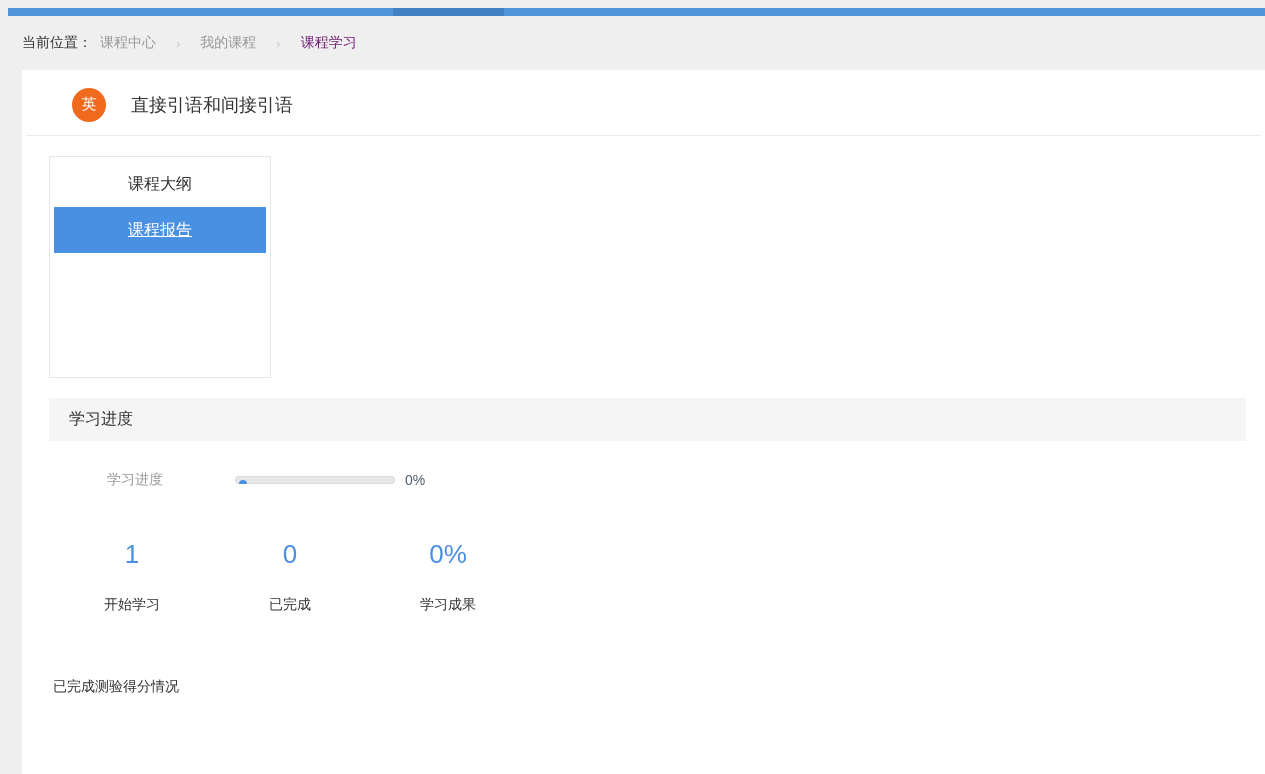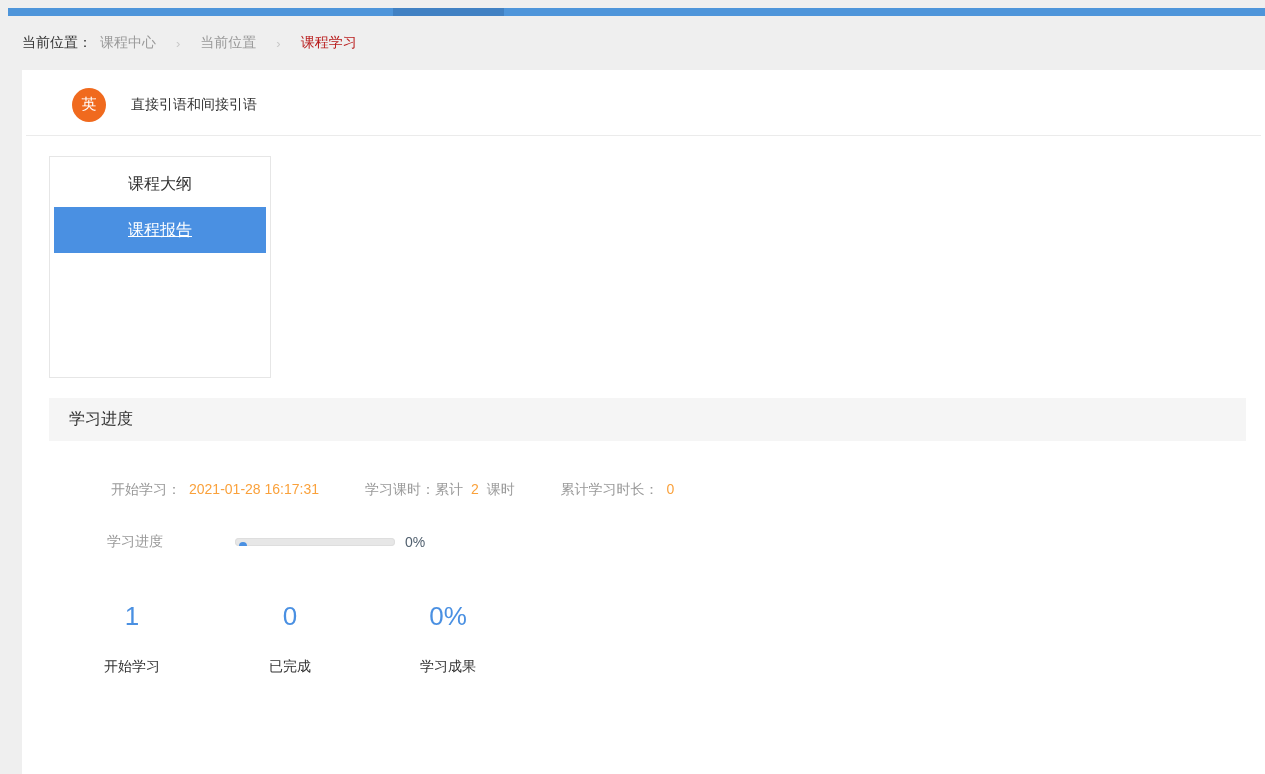--- a/index.html
+++ b/index.html
@@ -14,34 +14,34 @@
   .topbar { position:relative; height:8px; background:#4e95da; }
   .topbar-active { position:absolute; left:385px; top:0; width:111px; height:8px; background:#4181c3; }
   
   .breadcrumb-bar {
     height:54px; display:flex; align-items:center; padding-left:10px;
     font-size:14px;
   }
   .breadcrumb-label { color:#333; }
   .breadcrumb-link { color:#999; cursor:pointer; }
   .breadcrumb-sep { color:#c8c8c8; margin:0 12px; font-size:13px; }
-  .breadcrumb-current { color:#b91c1c; }
+  .breadcrumb-current { color:#701a75; }
   
   .page { margin-left:14px; background:#fff; height:712px; }
   
   .course-header {
     height:62px; display:flex; align-items:center; padding-left:46px;
     border-bottom:1px solid #ebebeb;
   }
   .course-badge {
     width:34px; height:34px; border-radius:50%; background:#f06a1e;
     color:#fff; font-size:15px; display:flex; align-items:center; justify-content:center;
     flex:0 0 34px;
   }
-  .course-title { margin-left:21px; font-size:14px; color:#333; }
+  .course-title { margin-left:21px; font-size:18px; color:#333; }
   
   .content-row { display:flex; height:649px;flex-direction:column; }
   .sidebar {
     margin:16px 0 0 19px; width:222px; height:633px;
     border:1px solid #e6e6e6; background:#fff; flex:0 0 222px;
   }
   .side-item {
     height:46px; display:flex; align-items:center; justify-content:center;
     font-size:16px; color:#333; cursor:pointer;
   }
@@ -82,21 +82,21 @@
 <body>
 
 <div class="topbar">
   <div class="topbar-active"></div>
 </div>
 
 <div class="breadcrumb-bar">
   <span class="breadcrumb-label">当前位置：</span>
   <span class="breadcrumb-link">课程中心</span>
   <span class="breadcrumb-sep">›</span>
-  <span class="breadcrumb-link">当前位置</span>
+  <span class="breadcrumb-link">我的课程</span>
   <span class="breadcrumb-sep">›</span>
   <span class="breadcrumb-current">课程学习</span>
 </div>
 
 <div class="page">
 
   <div class="course-header">
     <div class="course-badge">英</div>
     <div class="course-title">直接引语和间接引语</div>
   </div>
@@ -105,25 +105,20 @@
 
     <div class="sidebar">
       <div class="side-item">课程大纲</div>
       <div class="side-item active">课程报告</div>
     </div>
 
     <div class="main">
 
       <div class="section-header">学习进度</div>
 
-      <div class="study-line">
-        <span class="seg"><span>开始学习：</span><span class="orange">2021-01-28 16:17:31</span></span>
-        <span class="seg"><span>学习课时：累计</span><span class="orange">2</span><span>课时</span></span>
-        <span class="seg"><span>累计学习时长：</span><span class="orange">0</span></span>
-      </div>
 
       <div class="progress-row">
         <span>学习进度</span>
         <div class="progress-track">
           <div class="progress-fill" style="width:0%"></div>
         </div>
         <span class="progress-pct">0%</span>
       </div>
 
 
@@ -136,16 +131,17 @@
         <div class="result-col">
           <div class="result-value">0</div>
           <div class="result-label">已完成</div>
         </div>
         <div class="result-col">
           <div class="result-value">0%</div>
           <div class="result-label">学习成果</div>
         </div>
       </div>
 
+      <div class="completed-title">已完成测验得分情况</div>
 
     </div>
   </div>
 </div>
 
 </body></html>

